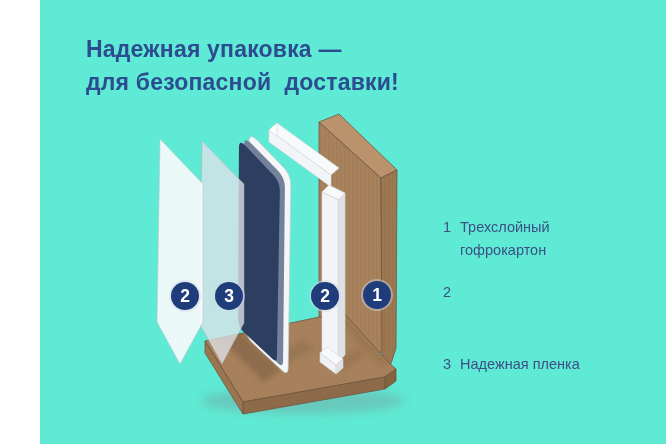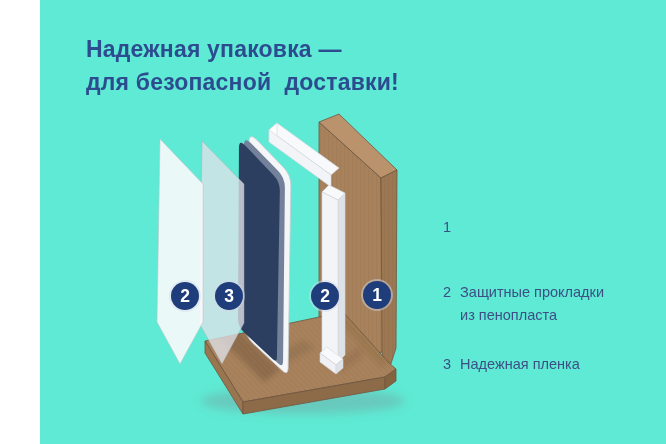--- a/index.html
+++ b/index.html
@@ -112,25 +112,25 @@
   <div class="badge b3">
       <span>2</span>
     </div>
   <div class="badge b4">
       <span>1</span>
     </div>
 
   <div class="legend">
     <div class="legend-item i1">
       <span class="legend-num">1</span>
+      <span class="legend-text">Трехслойный
+гофрокартон</span>
     </div>
     <div class="legend-item i2">
       <span class="legend-num">2</span>
-      <span class="legend-text">Защитные прокладки
-из пенопласта</span>
     </div>
     <div class="legend-item i3">
       <span class="legend-num">3</span>
       <span class="legend-text">Надежная пленка</span>
     </div>
   </div>
 
 </div>
 
 </body></html>

